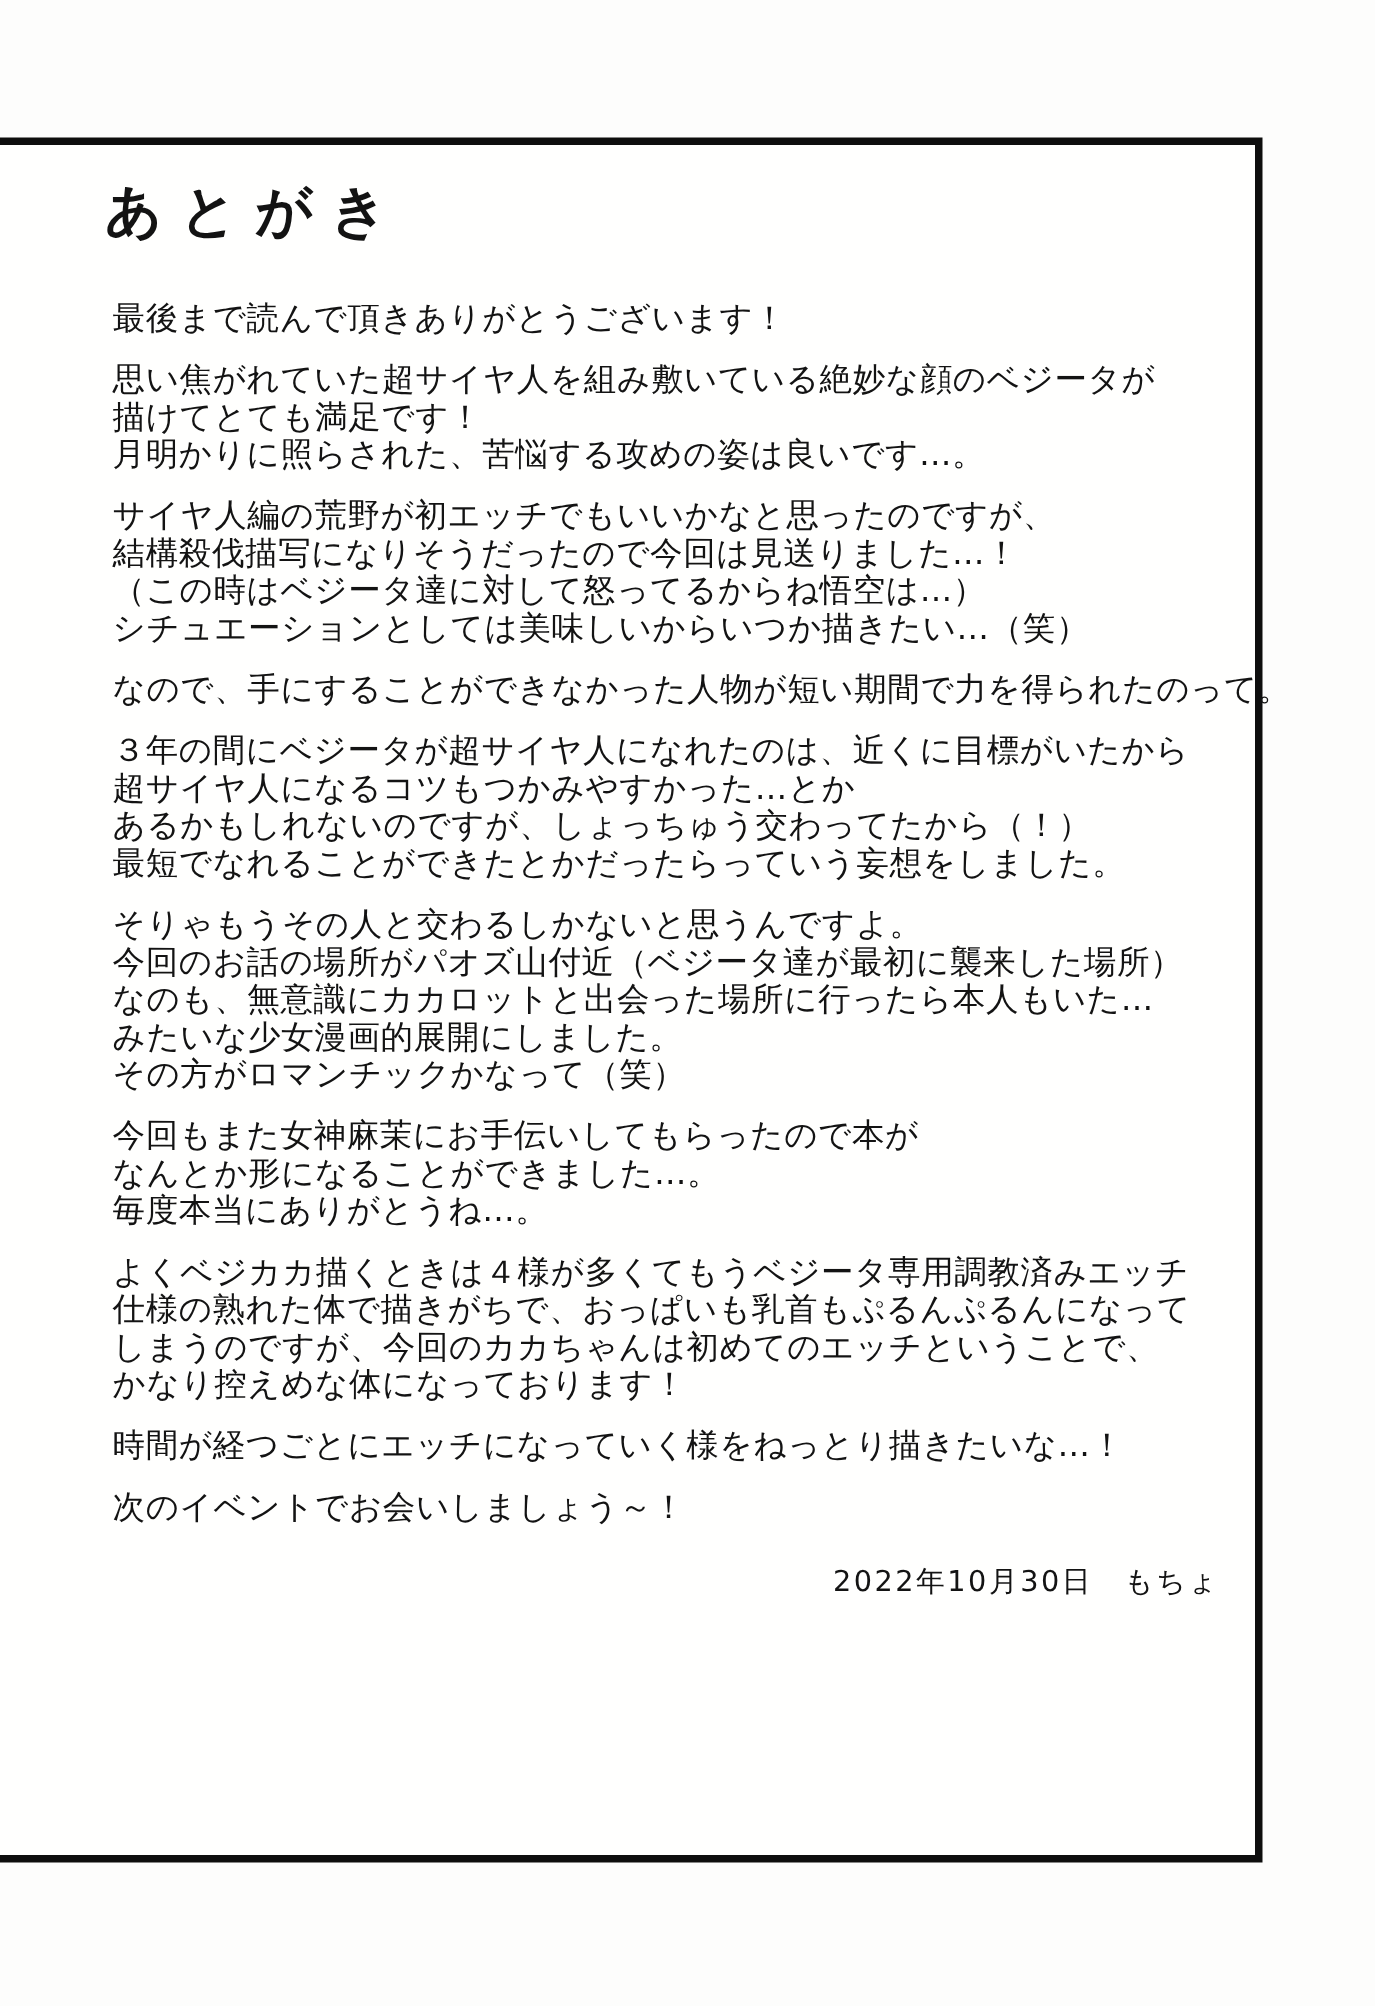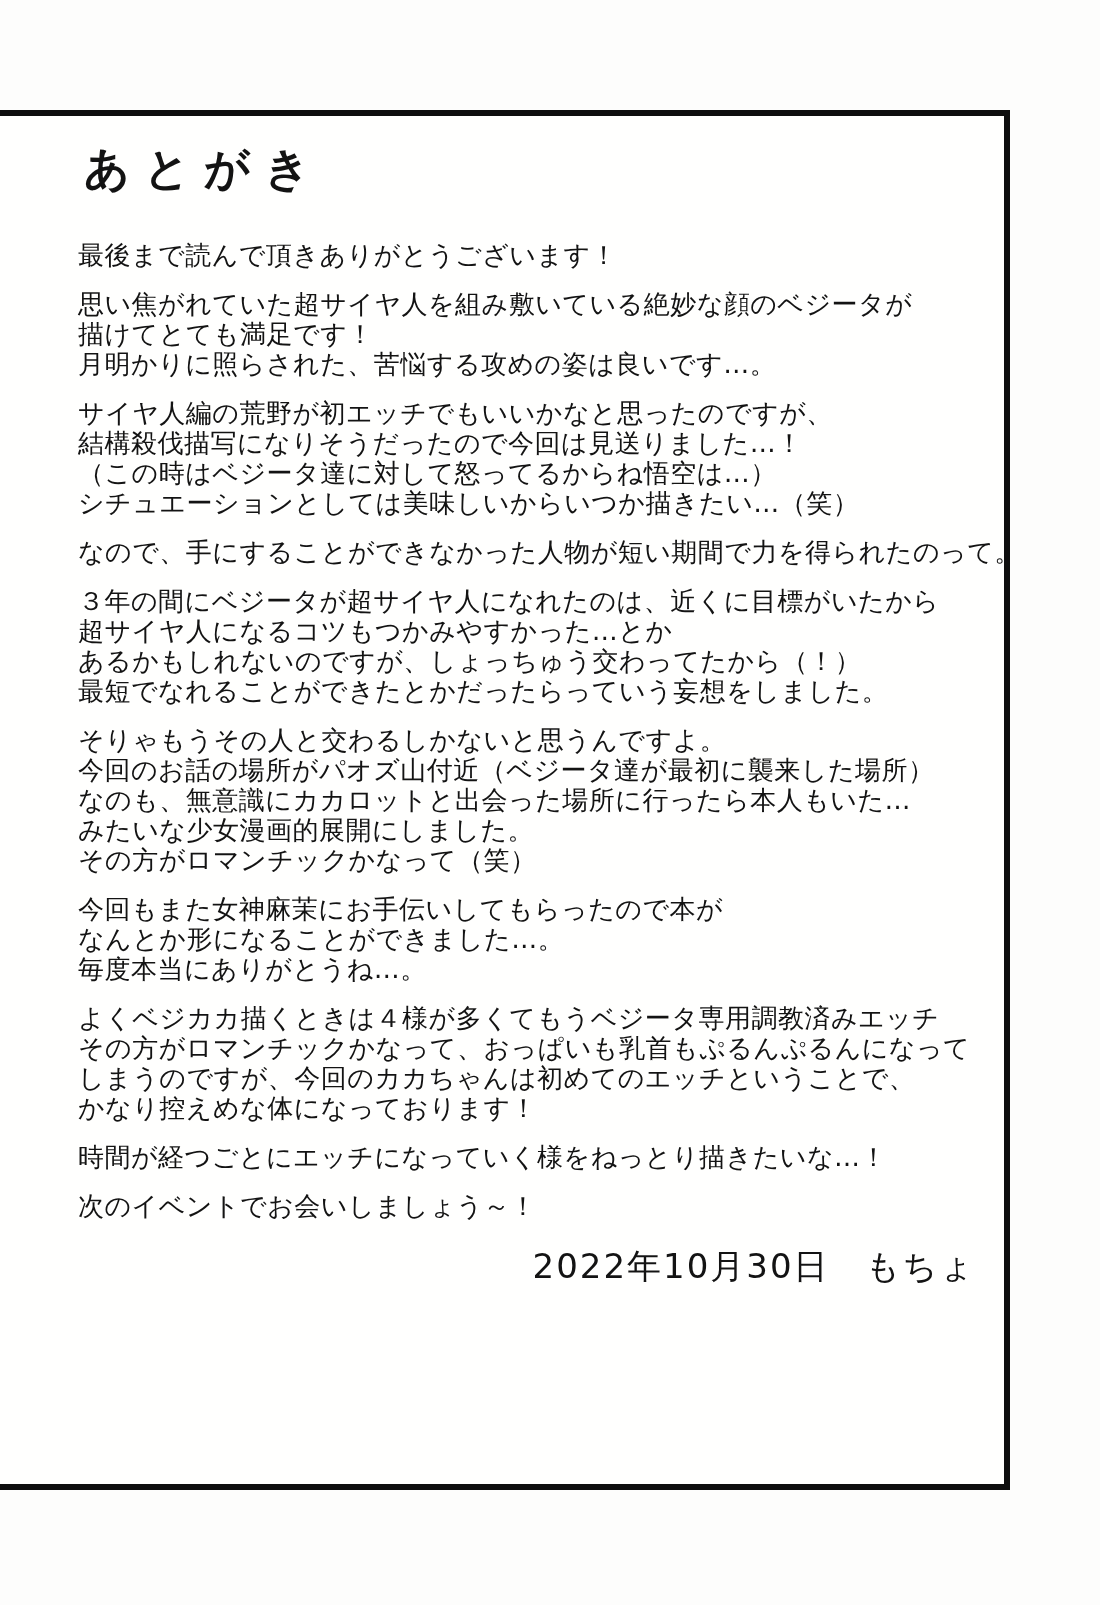--- a/index.html
+++ b/index.html
@@ -31,23 +31,24 @@
     letter-spacing: 14px;
     margin: 0 0 32px 6px;
     white-space: nowrap;
   }
   .para { margin: 0 0 19px 0; }
   .line {
     font-size: 26px;
     line-height: 30px;
     letter-spacing: 0.5px;
     white-space: nowrap;
+    margin-left: 12px;
   }
   .date-line {
-    font-size: 34px;
+    font-size: 23px;
     line-height: 30px;
     text-align: right;
     padding-right: 28px;
     margin-top: 30px;
     letter-spacing: 2px;
     white-space: nowrap;
   }
   .edge-mark {
     position: absolute;
     left: -10px;
@@ -115,21 +116,21 @@
     </section>
 
     <section class="para">
       <div class="line">今回もまた女神麻茉にお手伝いしてもらったので本が</div>
       <div class="line">なんとか形になることができました…。</div>
       <div class="line">毎度本当にありがとうね…。</div>
     </section>
 
     <section class="para">
       <div class="line">よくベジカカ描くときは４様が多くてもうベジータ専用調教済みエッチ</div>
-      <div class="line">その方がロマンチックかなって、おっぱいも乳首もぷるんぷるんになって</div>
+      <div class="line">仕様の熟れた体で描きがちで、おっぱいも乳首もぷるんぷるんになって</div>
       <div class="line">しまうのですが、今回のカカちゃんは初めてのエッチということで、</div>
       <div class="line">かなり控えめな体になっております！</div>
     </section>
 
     <section class="para">
       <div class="line">時間が経つごとにエッチになっていく様をねっとり描きたいな…！</div>
     </section>
 
 
     <section class="para">

